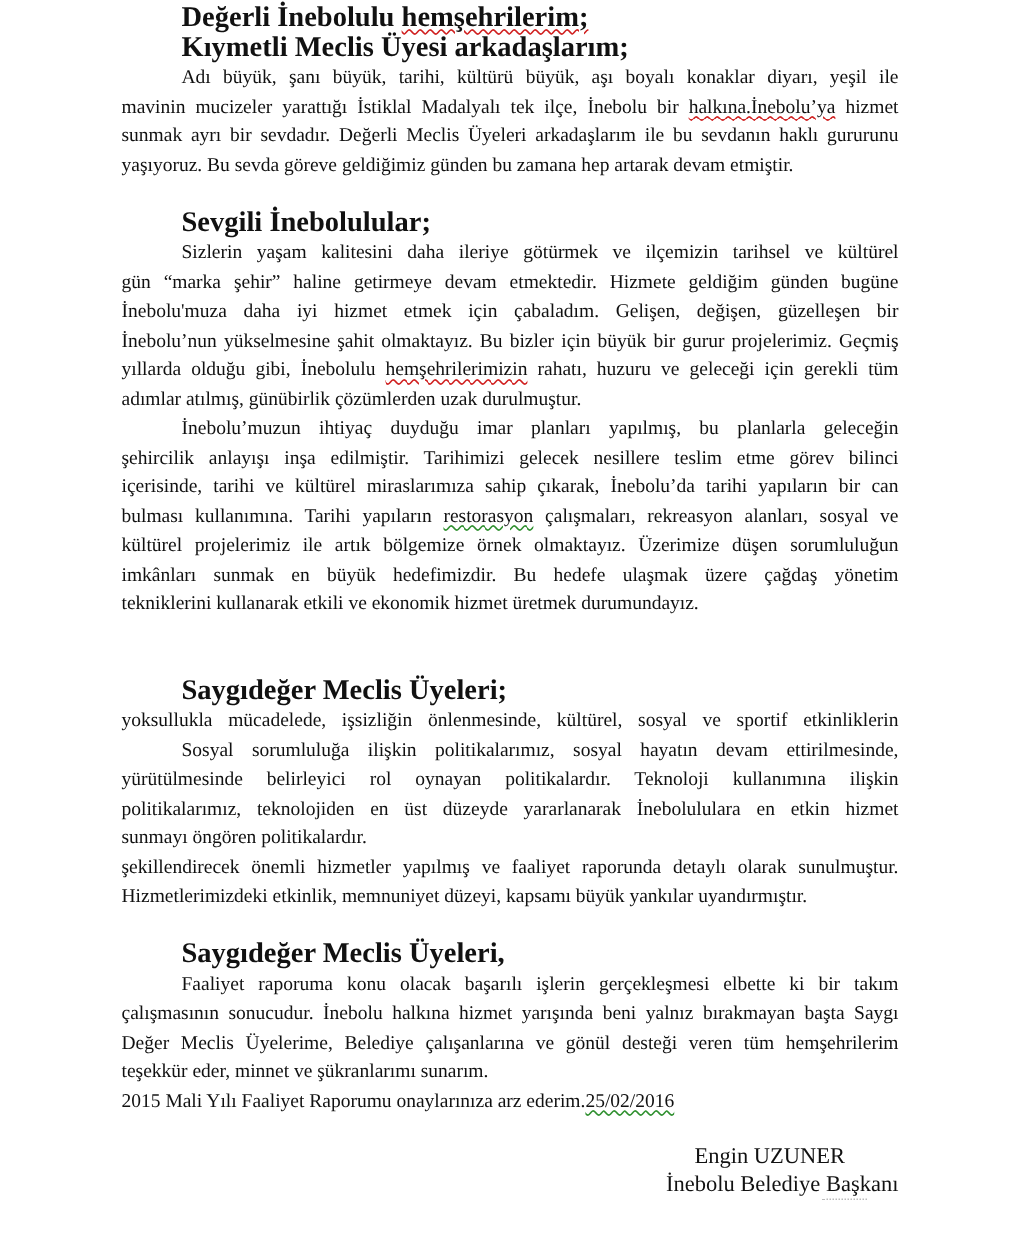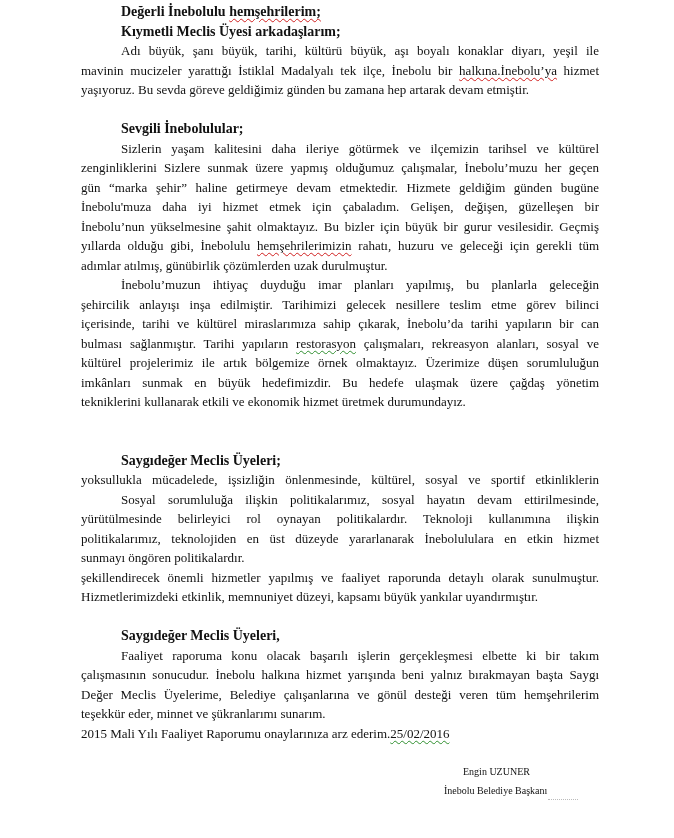--- a/index.html
+++ b/index.html
@@ -7,59 +7,59 @@
       width: 674px; height: 838px; overflow: hidden; position: relative;
       font-family: "Liberation Serif", serif; color: #111111;
     }
     .page { position: absolute; left: 81px; top: 2px; width: 518px; }
     .line {
       font-size: 13px; line-height: 19.5px; height: 19.5px;
       white-space: nowrap; text-align: justify; text-align-last: justify;
     }
     .line.last { text-align-last: left; }
     .line.indent { padding-left: 40px; }
-    .head { font-weight: bold; padding-left: 40px; font-size: 14px; line-height: 19.5px; height: 19.5px; white-space: nowrap; }
+    .head { font-weight: bold; padding-left: 40px; font-size: 19px; line-height: 19.5px; height: 19.5px; white-space: nowrap; }
     .gap { height: 19.5px; }
     .u-red { text-decoration: underline wavy #d02020; text-decoration-thickness: 1px; text-underline-offset: 2px; }
     .u-green { text-decoration: underline wavy #2f8f2f; text-decoration-thickness: 1px; text-underline-offset: 2px; }
-    .sig { position: absolute; font-size: 10px; line-height: 19.5px; white-space: nowrap; }
+    .sig { position: absolute; font-size: 15px; line-height: 19.5px; white-space: nowrap; }
     .sig-name { left: 463px; top: 762px; }
     .sig-title { left: 444px; top: 781px; }
     .faint { position: absolute; left: 548px; top: 799px; width: 30px; height: 1px; border-top: 1px dotted #bbbbbb; }
   </style>
 </head>
 <body>
 
 <div class="page">
   <div class="head"><span>Değerli İnebolulu </span><span class="u-red">hemşehrilerim;</span></div>
   <div class="head">Kıymetli Meclis Üyesi arkadaşlarım;</div>
 
   <div>
     <div class="line indent">Adı büyük, şanı büyük, tarihi, kültürü büyük, aşı boyalı konaklar diyarı, yeşil ile</div>
     <div class="line"><span>mavinin mucizeler yarattığı İstiklal Madalyalı tek ilçe, İnebolu bir </span><span class="u-red">halkına.İnebolu’ya</span><span> hizmet</span></div>
+    <div class="line">sunmak ayrı bir sevdadır. Değerli Meclis Üyeleri arkadaşlarım ile bu sevdanın haklı gururunu</div>
     <div class="line last">yaşıyoruz. Bu sevda göreve geldiğimiz günden bu zamana hep artarak devam etmiştir.</div>
   </div>
 
   <div class="gap"></div>
 
   <div class="head">Sevgili İnebolulular;</div>
   <div>
     <div class="line indent">Sizlerin yaşam kalitesini daha ileriye götürmek ve ilçemizin tarihsel ve kültürel</div>
-    <div class="line">zenginliklerini Sizlere sunmak üzere yapmış olduğumuz çalışmalar, İnebolu’muzu her geçen</div>
     <div class="line">gün  “marka şehir” haline getirmeye devam etmektedir. Hizmete geldiğim günden bugüne</div>
     <div class="line">İnebolu'muza daha iyi hizmet etmek için çabaladım. Gelişen, değişen, güzelleşen bir</div>
-    <div class="line">İnebolu’nun yükselmesine şahit olmaktayız. Bu bizler için büyük bir gurur vesilesidir. Geçmiş</div>
+    <div class="line">İnebolu’nun yükselmesine şahit olmaktayız. Bu bizler için büyük bir gurur projelerimiz. Geçmiş</div>
     <div class="line"><span>yıllarda olduğu gibi,  İnebolulu </span><span class="u-red">hemşehrilerimizin</span><span> rahatı, huzuru ve geleceği için gerekli tüm</span></div>
     <div class="line last">adımlar atılmış, günübirlik çözümlerden uzak durulmuştur.</div>
   </div>
   <div>
     <div class="line indent">İnebolu’muzun ihtiyaç duyduğu imar planları yapılmış, bu planlarla geleceğin</div>
     <div class="line">şehircilik anlayışı inşa edilmiştir. Tarihimizi gelecek nesillere teslim etme görev bilinci</div>
     <div class="line">içerisinde, tarihi ve kültürel miraslarımıza sahip çıkarak, İnebolu’da tarihi yapıların bir can</div>
-    <div class="line"><span>bulması sağlanmıştır. Tarihi yapıların </span><span class="u-green">restorasyon</span><span> çalışmaları, rekreasyon alanları, sosyal ve</span></div>
+    <div class="line"><span>bulması kullanımına. Tarihi yapıların </span><span class="u-green">restorasyon</span><span> çalışmaları, rekreasyon alanları, sosyal ve</span></div>
     <div class="line">kültürel projelerimiz ile artık bölgemize örnek olmaktayız. Üzerimize düşen sorumluluğun</div>
     <div class="line">imkânları sunmak en büyük hedefimizdir. Bu hedefe ulaşmak üzere çağdaş yönetim</div>
     <div class="line last">tekniklerini kullanarak etkili ve ekonomik hizmet üretmek durumundayız.</div>
   </div>
 
   <div class="gap"></div>
   <div class="gap"></div>
 
   <div class="head">Saygıdeğer Meclis Üyeleri;</div>
   <div>

